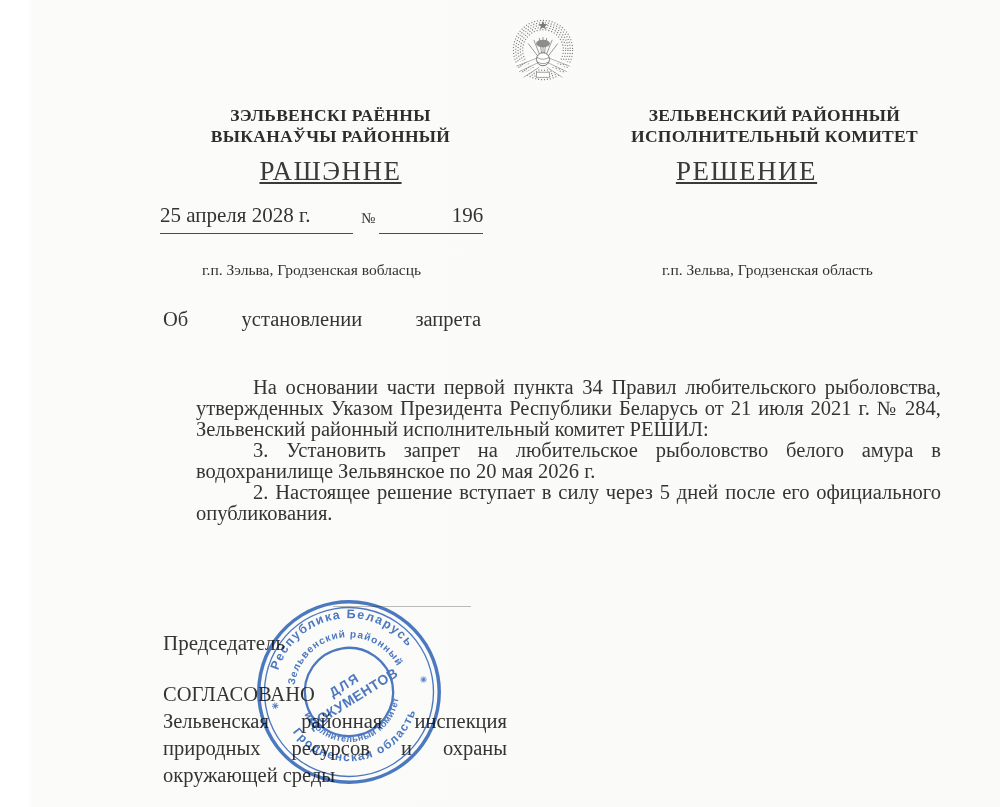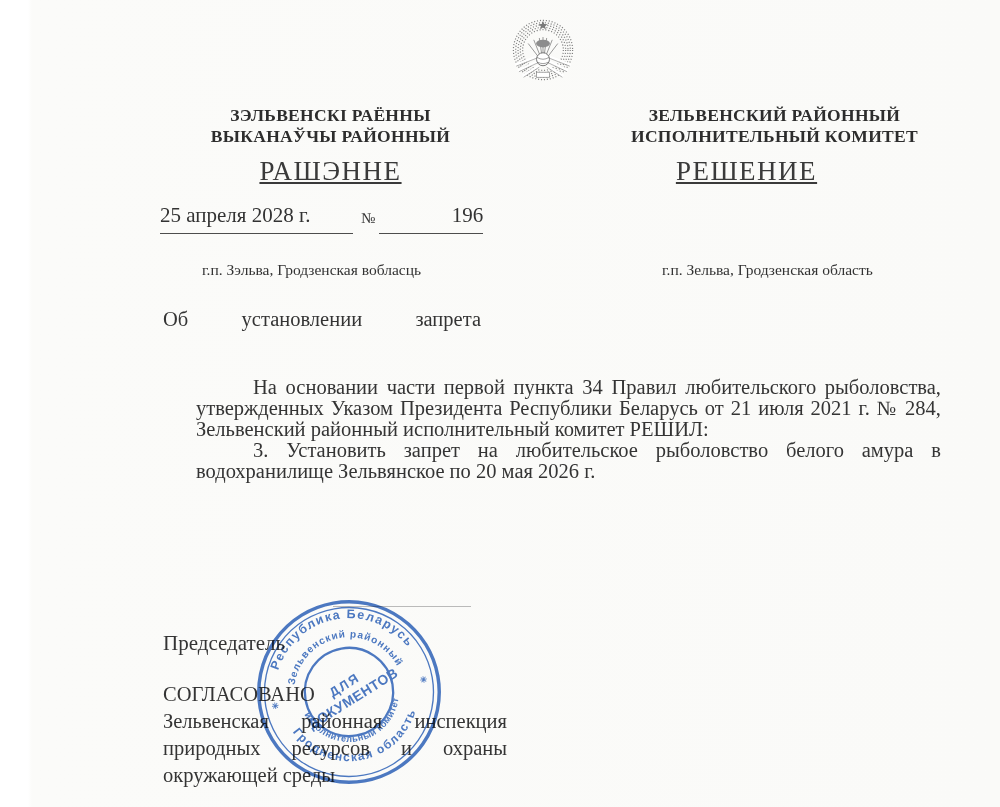--- a/index.html
+++ b/index.html
@@ -113,20 +113,21 @@
   <div class="abs place" style="left:202px;top:261px;">г.п. Зэльва, Гродзенская вобласць</div>
   <div class="abs place" style="left:662px;top:261px;">г.п. Зельва, Гродзенская область</div>
 
   <div class="abs subject">
     <div class="just-last">Об установлении запрета</div>
   </div>
 
   <div class="abs body-text">
     <p>На основании части первой пункта 34 Правил любительского рыболовства, утвержденных Указом Президента Республики Беларусь от 21 июля 2021 г. № 284, Зельвенский районный исполнительный комитет РЕШИЛ:</p>
     <p>3. Установить запрет на любительское рыболовство белого амура в водохранилище Зельвянское по 20 мая 2026 г.</p>
+    <p>2. Настоящее решение вступает в силу через 5 дней после его официального опубликования.</p>
   </div>
 
   <div class="abs pencil-line"></div>
 
   <div class="abs sig-row">
     <span>Председатель</span>
   </div>
 
   <div class="abs approval">
     <div>СОГЛАСОВАНО</div>

